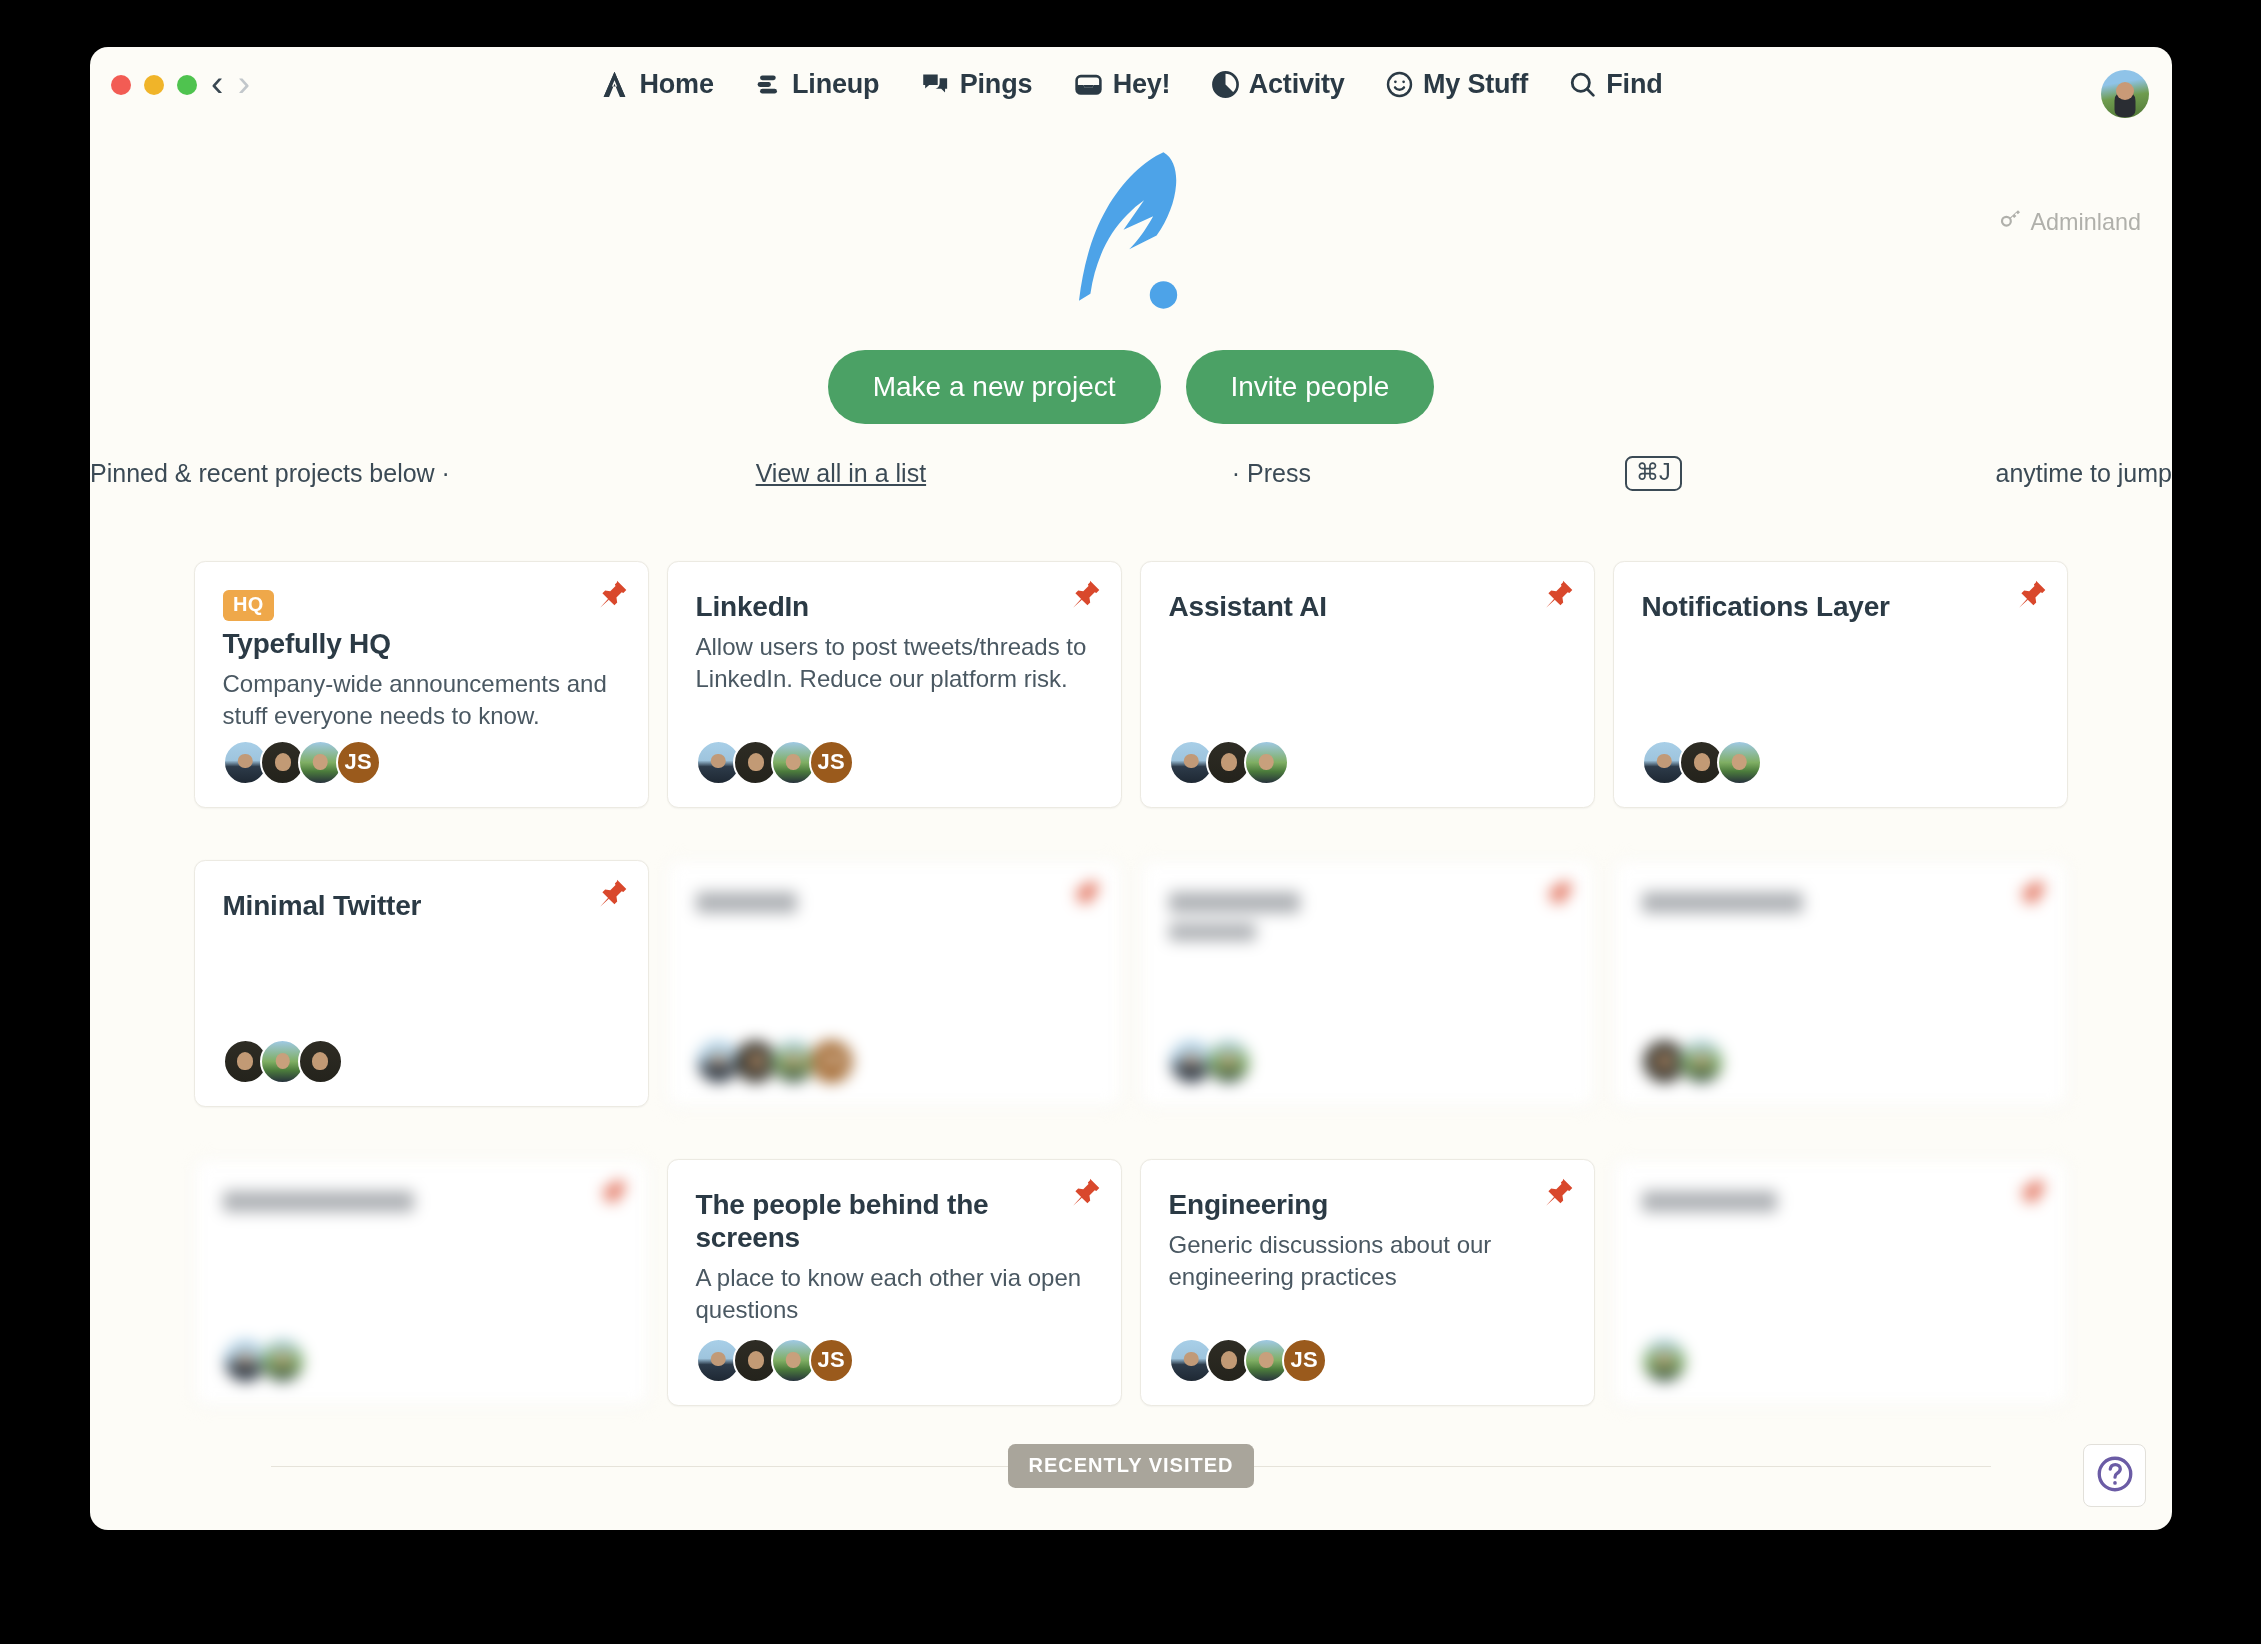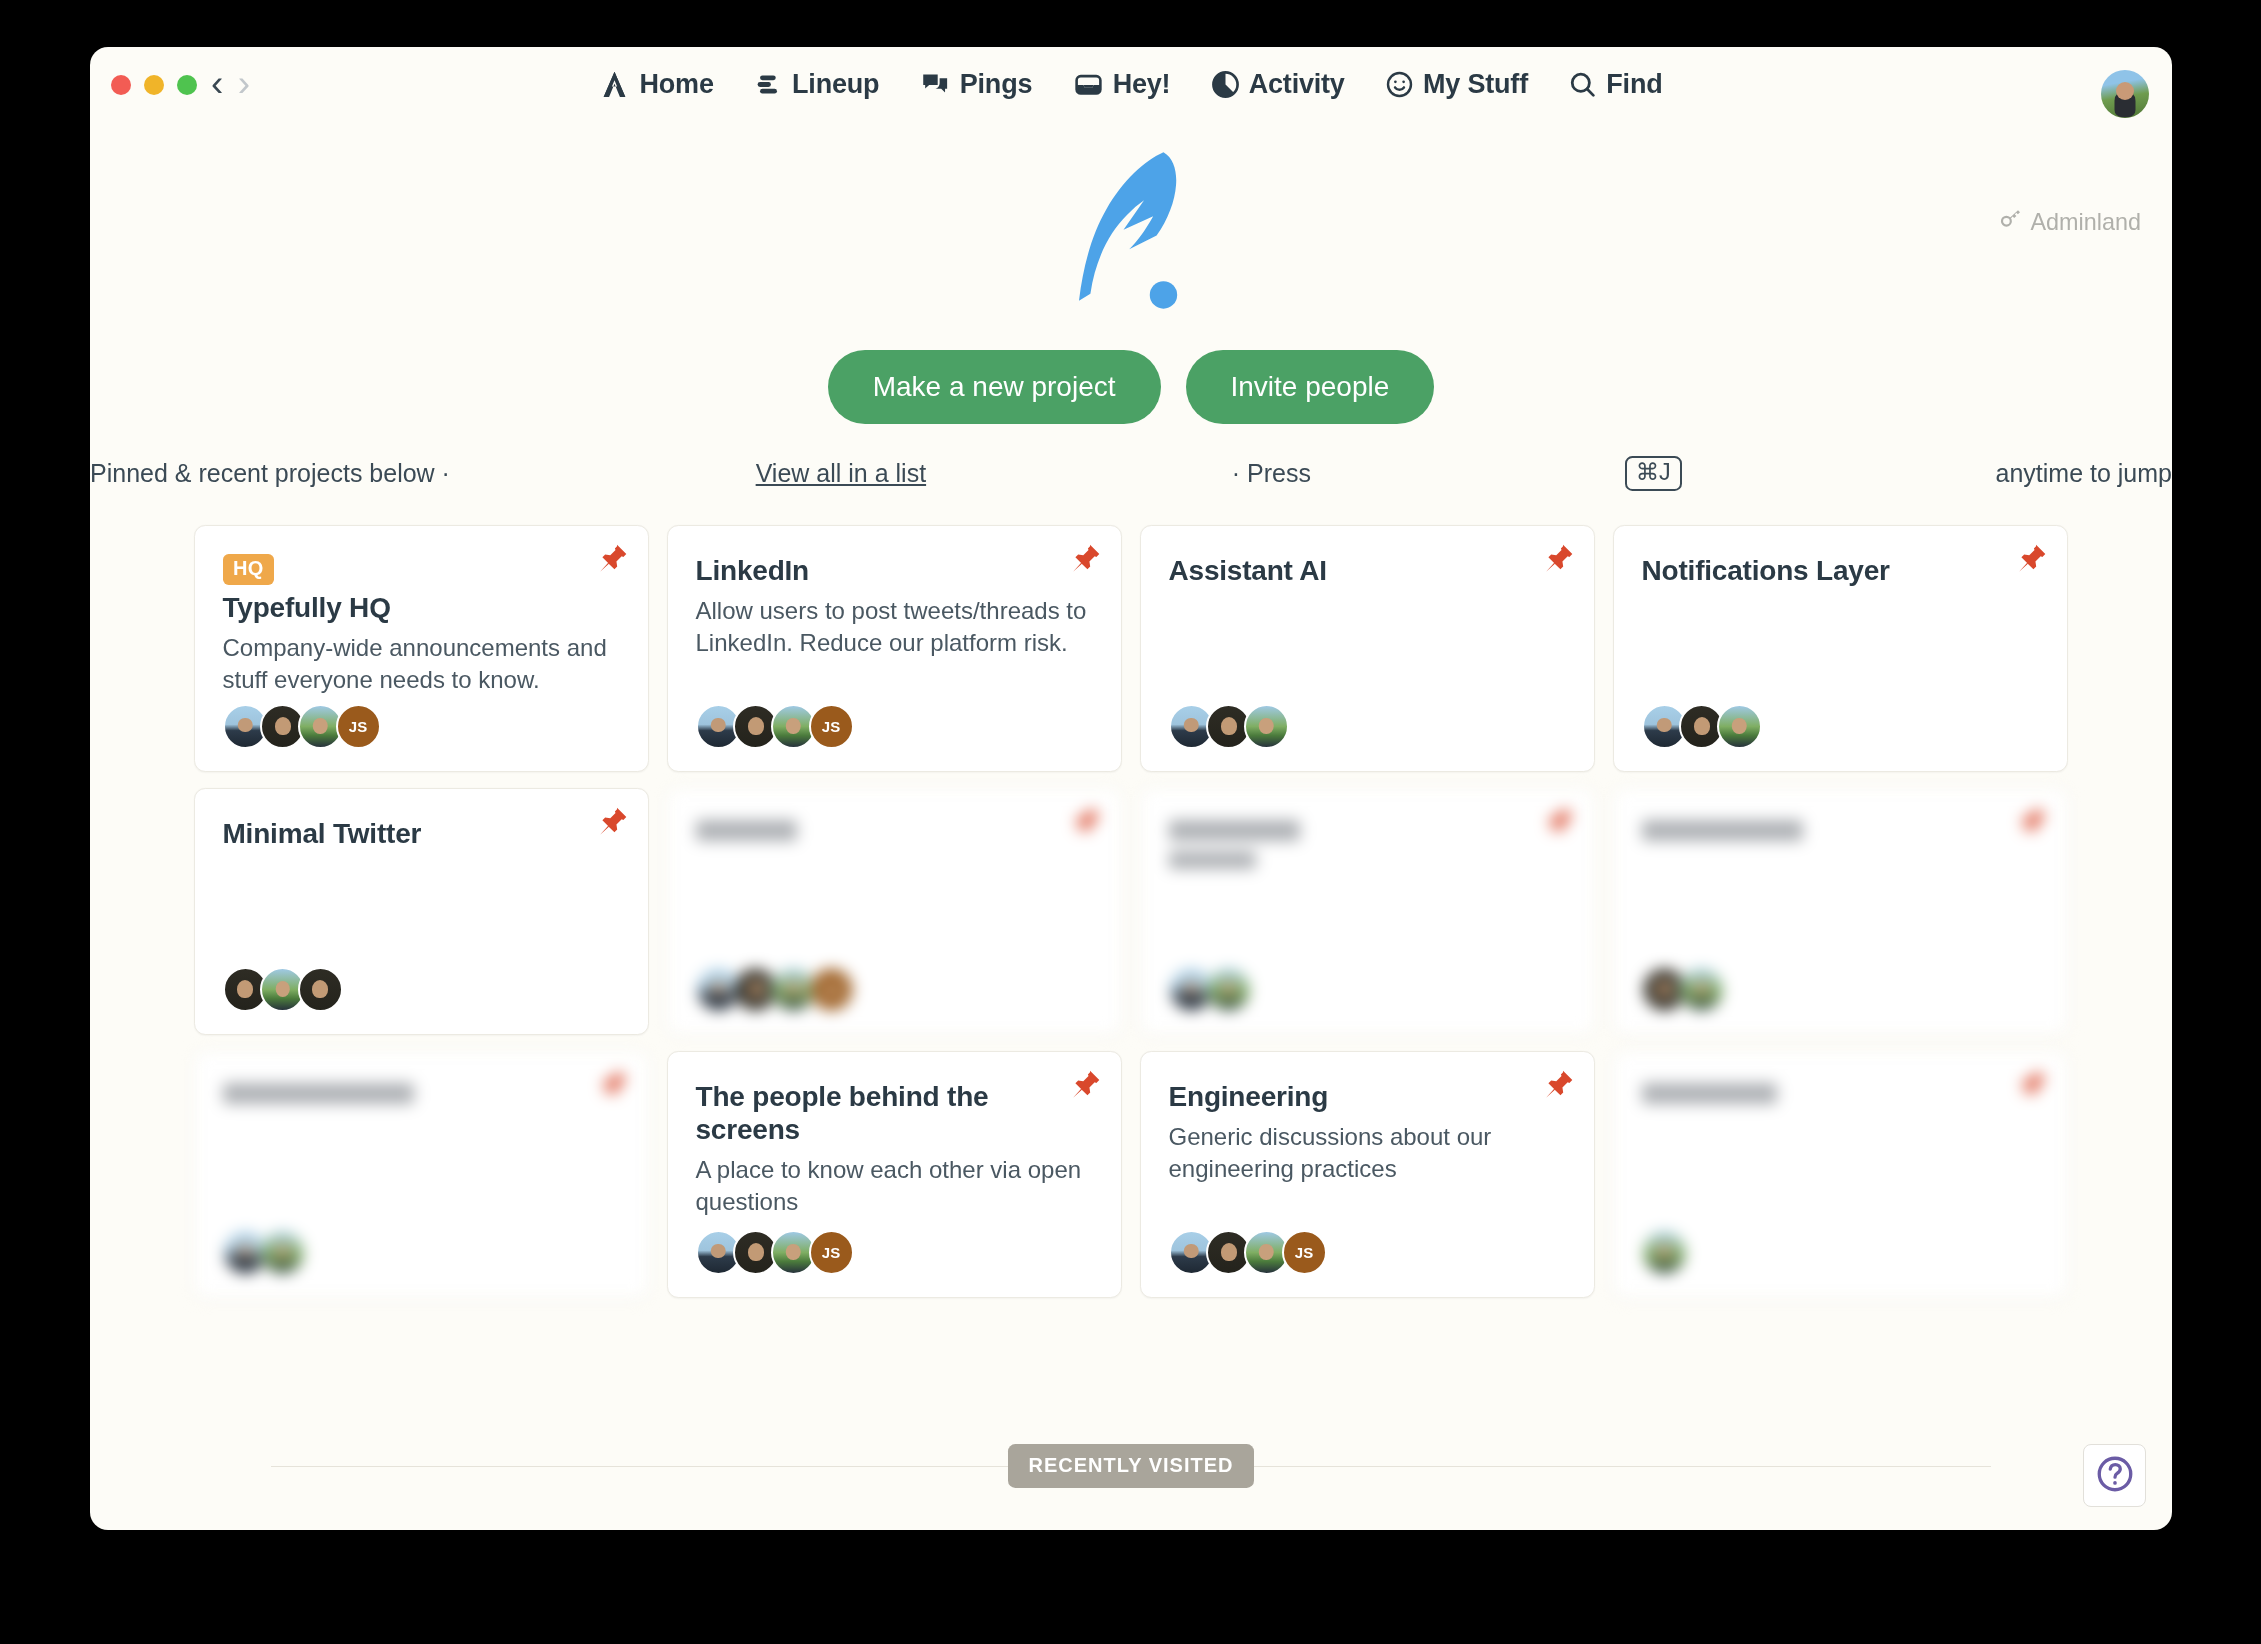--- a/index.html
+++ b/index.html
@@ -135,20 +135,21 @@
   }
   .card {
     position: relative;
     background: #fff;
     border: 0.8px solid #eceae2;
     border-radius: 11.3px;
     height: 247px;
     padding: 27.5px 27.5px 0;
     cursor: pointer;
     box-shadow: 0 0.8px 1.6px rgba(0,0,0,.04);
+    margin-top: 36px;
   }
   .card .pin {
     position: absolute;
     right: 18px; top: 14.5px;
     width: 37px; height: 37px;
   }
   .badge {
     display: inline-block;
     background: #efa84a;
     color: #fff;
@@ -189,21 +190,21 @@
   .av.p1 { background: linear-gradient(180deg,#a8cfe8 0%,#9ec4dd 45%,#2d3b4a 60%,#1e2833 100%); }
   .av.p1::after{content:"";position:absolute;left:50%;top:30%;transform:translateX(-50%);width:14.5px;height:14.5px;border-radius:50%;background:#c19a78;}
   .av.p2 { background: linear-gradient(180deg,#2e2c24 0%,#24231c 100%); }
   .av.p2::after{content:"";position:absolute;left:50%;top:28%;transform:translateX(-50%);width:16px;height:18px;border-radius:50% 50% 45% 45%;background:#c29a75;}
   .av.p3 { background: linear-gradient(180deg,#9fc9e4 0%,#7fae63 50%,#4b7b3c 72%,#27323c 100%); }
   .av.p3::after{content:"";position:absolute;left:50%;top:30%;transform:translateX(-50%);width:14.5px;height:16px;border-radius:50%;background:#c8a07c;}
   .av.initials {
     background: #9a5a1c;
     color: #fff;
     display: flex; align-items: center; justify-content: center;
-    font-size: 15px; font-weight: 700;
+    font-size: 22px; font-weight: 700;
     letter-spacing: 0.2px;
   }
   .card.redacted { filter: blur(7.3px); }
   .ghost-line { background: #6b7178; opacity: .55; border-radius: 4px; height: 21px; }
 
   
   #footer {
     position: absolute;
     left: 0; right: 0; bottom: 42px;
     display: flex; align-items: center; justify-content: center;

